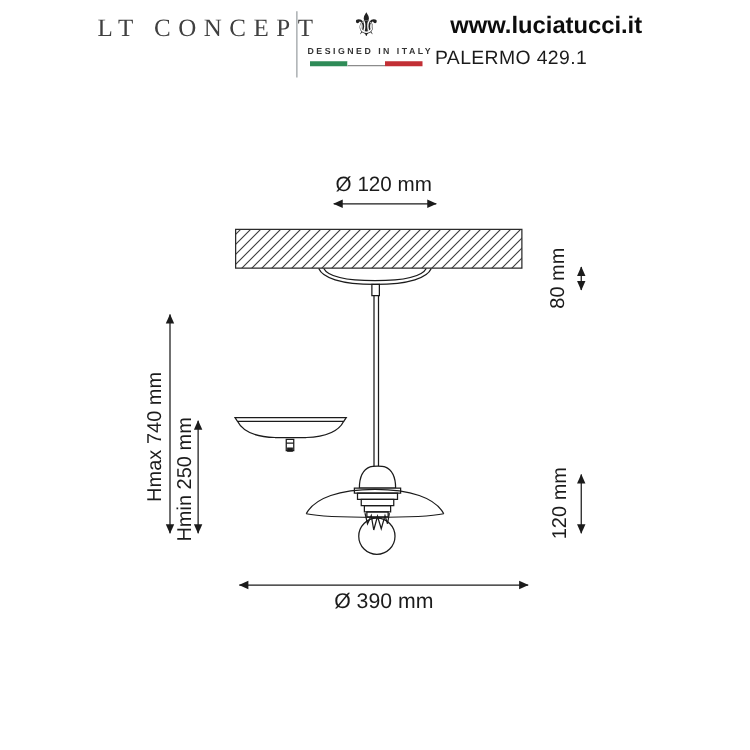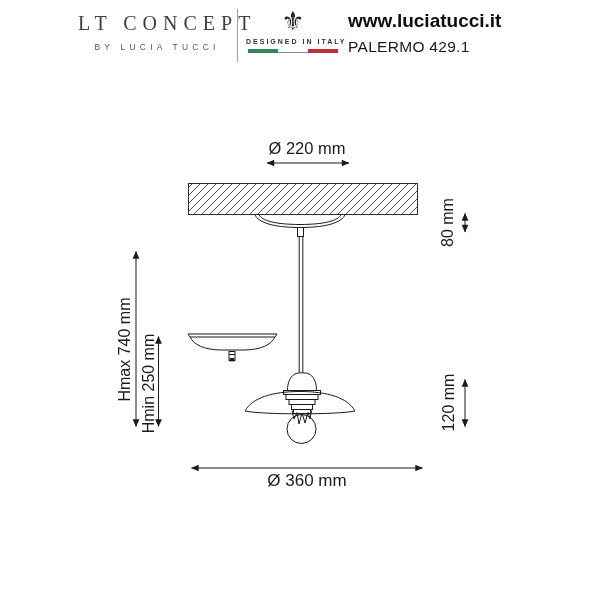--- a/index.html
+++ b/index.html
@@ -19,21 +19,21 @@
     font-size:8.5px;letter-spacing:4.2px;color:#5a5a5a;margin-top:7px;white-space:nowrap;
   }
   .header-divider{left:237px;top:9px;width:1px;height:53px;background:#9aa0a3;}
   .madein{left:246px;top:6px;width:94px;text-align:center;}
   .fleur{font-family:"DejaVu Sans",sans-serif;font-size:26px;line-height:30px;color:#222;}
   .designed{font-size:7px;font-weight:bold;letter-spacing:2px;color:#333;margin-top:2px;white-space:nowrap;}
   .flag{margin:4px auto 0 auto;width:90px;height:4px;display:flex;}
   .flag-green{width:30px;height:4px;background:#2e8b57;}
   .flag-white{width:30px;height:2.5px;background:#ffffff;border-bottom:1.5px solid #8c8c8c;}
   .flag-red{width:30px;height:4px;background:#c22f35;}
-  .website{left:348px;top:10px;width:178px;font-size:19px;font-weight:bold;color:#0d0d0d;white-space:nowrap;}
+  .website{left:348px;top:10px;width:178px;text-align:center;font-size:19px;font-weight:bold;color:#0d0d0d;white-space:nowrap;}
   .product{left:348px;top:38px;font-size:15.5px;color:#1a1a1a;letter-spacing:0.3px;white-space:nowrap;}
 
   
   .dim-label{
     position:absolute;color:#1b1b1b;font-size:16px;text-align:center;white-space:nowrap;
   }
   .vert{transform:rotate(-90deg);}
   .lab-dia-canopy{left:237px;top:139px;width:140px;font-size:16.5px;}
   .lab-dia-shade{left:227px;top:471px;width:160px;font-size:17px;}
   .lab-80{left:412px;top:214px;width:70px;height:17px;}
@@ -43,21 +43,20 @@
 
   svg{position:absolute;left:0;top:0;}
   .ln{stroke:#1b1b1b;stroke-width:1;fill:none;}
   .dim{stroke:#1b1b1b;stroke-width:1;fill:none;marker-start:url(#ah);marker-end:url(#ah);}
 </style>
 </head>
 <body>
 
 <div class="abs brand">
   <div class="brand-name">LT CONCEPT</div>
-  <div class="brand-sub">BY LUCIA TUCCI</div>
 </div>
 
 <div class="abs header-divider"></div>
 
 <div class="abs madein">
   <div class="fleur">⚜</div>
   <div class="designed">DESIGNED IN ITALY</div>
   <div class="flag">
     <div class="flag-green"></div>
     <div class="flag-white"></div>
@@ -121,18 +120,18 @@
   <g>
     <path class="dim" d="M267,163 H349"></path>
     <path class="dim" d="M465,213.5 V232"></path>
     <path class="dim" d="M136,251.5 V426.5"></path>
     <path class="dim" d="M158.5,336.5 V426.5"></path>
     <path class="dim" d="M465,379.5 V426.5"></path>
     <path class="dim" d="M191.5,468 H422.5"></path>
   </g>
 </svg>
 
-<div class="dim-label lab-dia-canopy">Ø 220 mm</div>
+<div class="dim-label lab-dia-canopy">Ø 120 mm</div>
 <div class="dim-label vert lab-80">80 mm</div>
 <div class="dim-label vert lab-hmax">Hmax 740 mm</div>
 <div class="dim-label vert lab-hmin">Hmin 250 mm</div>
 <div class="dim-label vert lab-120">120 mm</div>
-<div class="dim-label lab-dia-shade">Ø 360 mm</div>
+<div class="dim-label lab-dia-shade">Ø 390 mm</div>
 
 </body></html>

